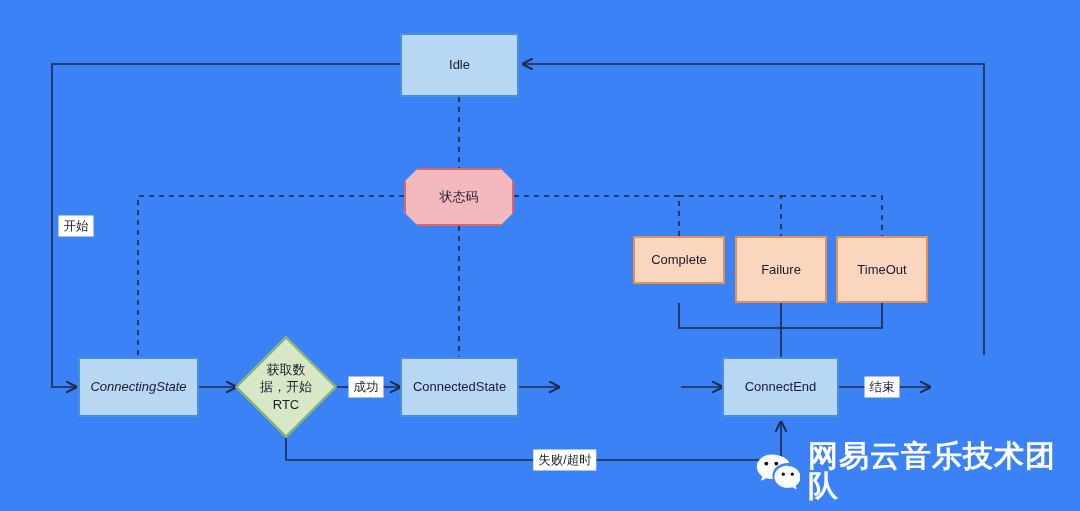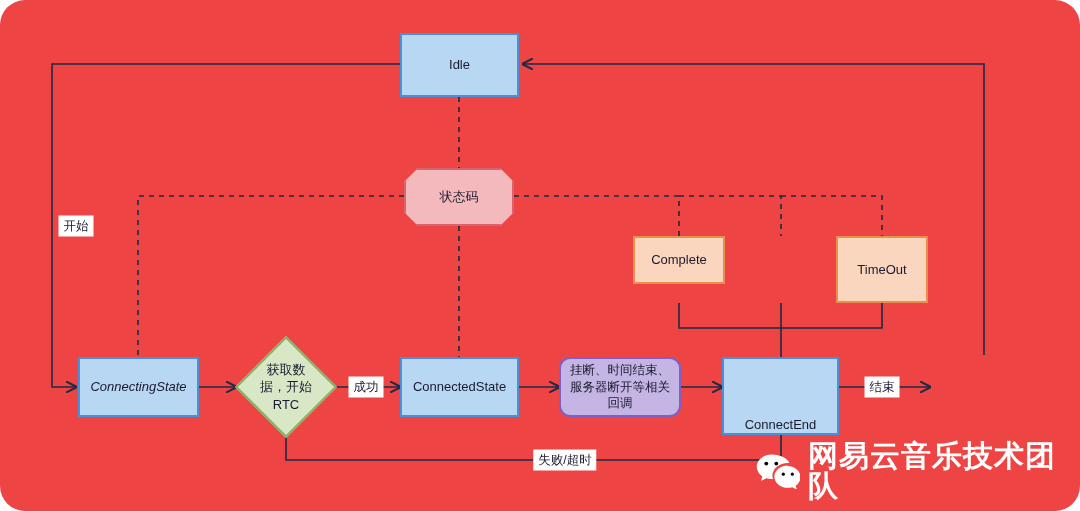--- a/index.html
+++ b/index.html
@@ -7,23 +7,22 @@
     padding: 0;
     background: #ffffff;
   }
   body {
     font-family: "Liberation Sans", "DejaVu Sans", sans-serif;
   }
   #canvas {
     position: relative;
     width: 1080px;
     height: 511px;
-    background: #ef4444;
+    background: #3b82f6;
     overflow: hidden;
-    border-radius: 25px;
   }
   #edges {
     position: absolute;
     left: 0;
     top: 0;
     width: 1080px;
     height: 511px;
   }
   .node {
     position: absolute;
@@ -168,43 +167,43 @@
   </div>
 
   <div class="node node-octagon" style="left:404px; top:168px; width:110px; height:58px;">
     <span>状态码</span>
   </div>
 
   <div class="node node-orange" style="left:633px; top:236px; width:92px; height:48px;">
     <span>Complete</span>
   </div>
 
+  <div class="node node-orange" style="left:735px; top:236px; width:92px; height:67px;">
+    <span>Failure</span>
+  </div>
 
   <div class="node node-orange" style="left:836px; top:236px; width:92px; height:67px;">
     <span>TimeOut</span>
   </div>
 
   <div class="node node-blue" style="left:78px; top:357px; width:121px; height:60px;font-style:italic;">
     <span>ConnectingState</span>
   </div>
 
   <div class="node-diamond-wrap" style="left:250px; top:351px; width:72px; height:72px;">
     <div class="node-diamond-shape"></div>
     <div class="node-diamond-label">获取数据，开始RTC</div>
   </div>
 
   <div class="node node-blue" style="left:400px; top:357px; width:119px; height:60px;">
     <span>ConnectedState</span>
   </div>
 
-  <div class="node node-purple-multiline" style="left:559px; top:357px; width:122px; height:60px;">
-    <span>挂断、时间结束、服务器断开等相关回调</span>
-  </div>
-
-  <div class="node node-blue" style="left:722px; top:357px; width:117px; height:78px;align-items:flex-end;">
+
+  <div class="node node-blue" style="left:722px; top:357px; width:117px; height:60px;">
     <span>ConnectEnd</span>
   </div>
 
 
   <div class="edge-label" style="left:51px; top:226px;margin-left:25px;">
     <span>开始</span>
   </div>
 
   <div class="edge-label" style="left:366px; top:387px;">
     <span>成功</span>

